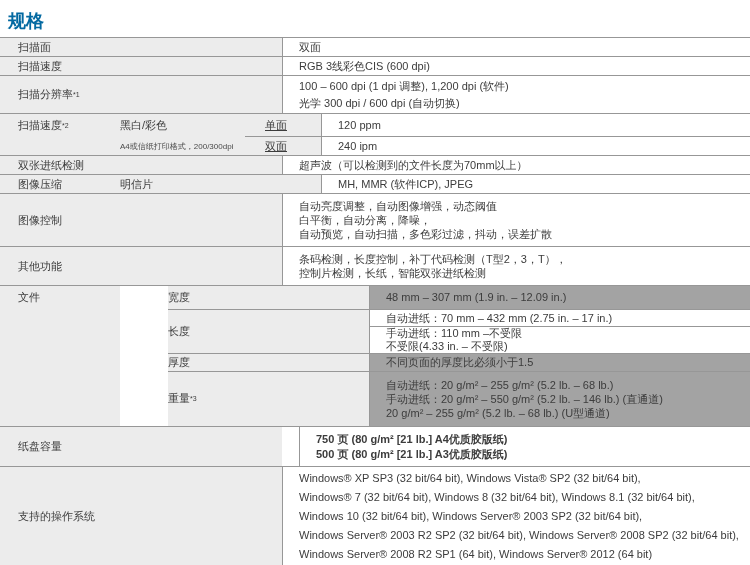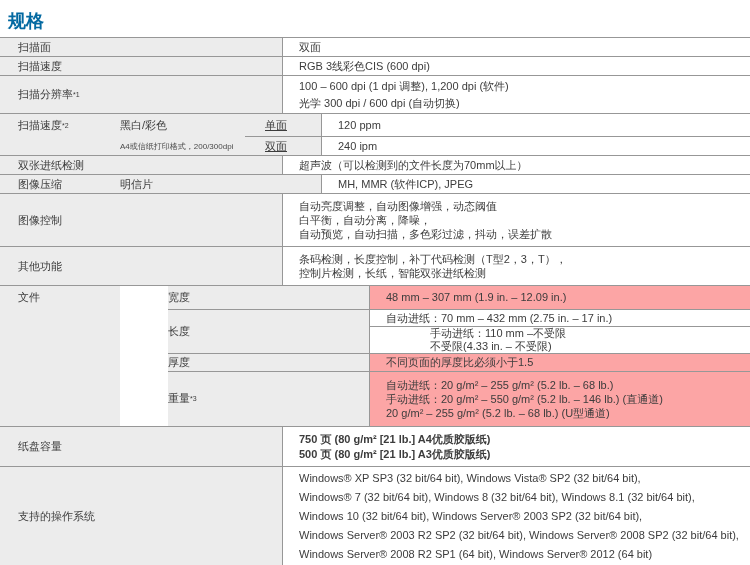--- a/index.html
+++ b/index.html
@@ -22,21 +22,21 @@
   .value {
     flex:1; border-left:1px solid #979797; background:#fff;
     display:flex; flex-direction:column; justify-content:center; padding-left:16px;
   }
   .vline { line-height:14px; }
   sup { font-size:7px; vertical-align:super; }
 
   
   .h19 { height:19px; } .h38 { height:38px; } .h42 { height:42px; }
   .h53 { height:53px; } .h39 { height:39px; } .h141 { height:141px;gap:48px; }
-  .h40 { height:40px; } .h99 { height:99px; }
+  .h40 { height:40px;gap:17px; } .h99 { height:99px; }
 
   .lh17 .vline { line-height:17px; }
   .lh14 .vline { line-height:14px; }
   .lh15 .vline { line-height:15px;font-weight:bold; }
   .lh19 .vline { line-height:19px; }
 
   
   .speed-left { width:321px; background:#ececec; display:flex; }
   .speed-l1 { width:120px; padding-left:18px; }
   .speed-l1 .cellrow, .speed-l2 .cellrow { height:23px; display:flex; align-items:center; }
@@ -47,26 +47,26 @@
   .r23 { height:23px; } .r19 { height:19px; }
   .bt { border-top:1px solid #979797; }
   .speed-vals { flex:1; border-left:1px solid #979797; display:flex; flex-direction:column; background:#fff; }
   .speed-vals .vrow { display:flex; align-items:center; padding-left:16px; }
 
   
   .doc-l1 { width:120px; background:#ececec; padding-left:18px; padding-top:4px; }
   .doc-rows { flex:1; display:flex; flex-direction:column; }
   .doc-sub { display:flex; }
   .doc-subl { width:201px; background:#ececec; display:flex; align-items:center; }
-  .doc-subv { flex:1; border-left:1px solid #979797; background:#fca5a5;
+  .doc-subv { flex:1; border-left:1px solid #979797; background:#a3a3a3;
               display:flex; flex-direction:column; justify-content:center; padding-left:16px; }
   .r17 { height:17px; } .r27 { height:27px; } .r18 { height:18px; } .r44 { height:44px; } .r56 { height:56px; }
   .len-vals { flex:1; display:flex; flex-direction:column; border-left:1px solid #979797; background:#fff; }
   .len-vals .vrow { padding-left:16px; display:flex; flex-direction:column; justify-content:center; }
-  .lh13 { line-height:13px;margin-left:44px; }
+  .lh13 { line-height:13px; }
 </style>
 </head>
 <body>
 
 <div class="page">
   <div class="title">规格</div>
 
   <div class="spec-table">
 
     <div class="band h19">

